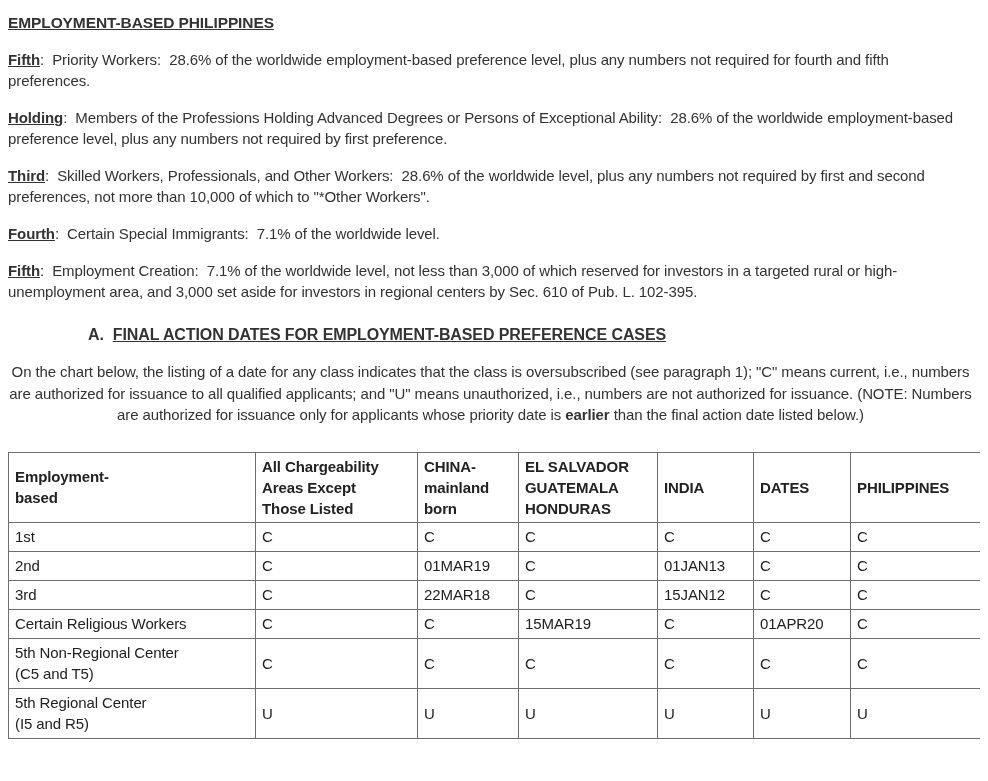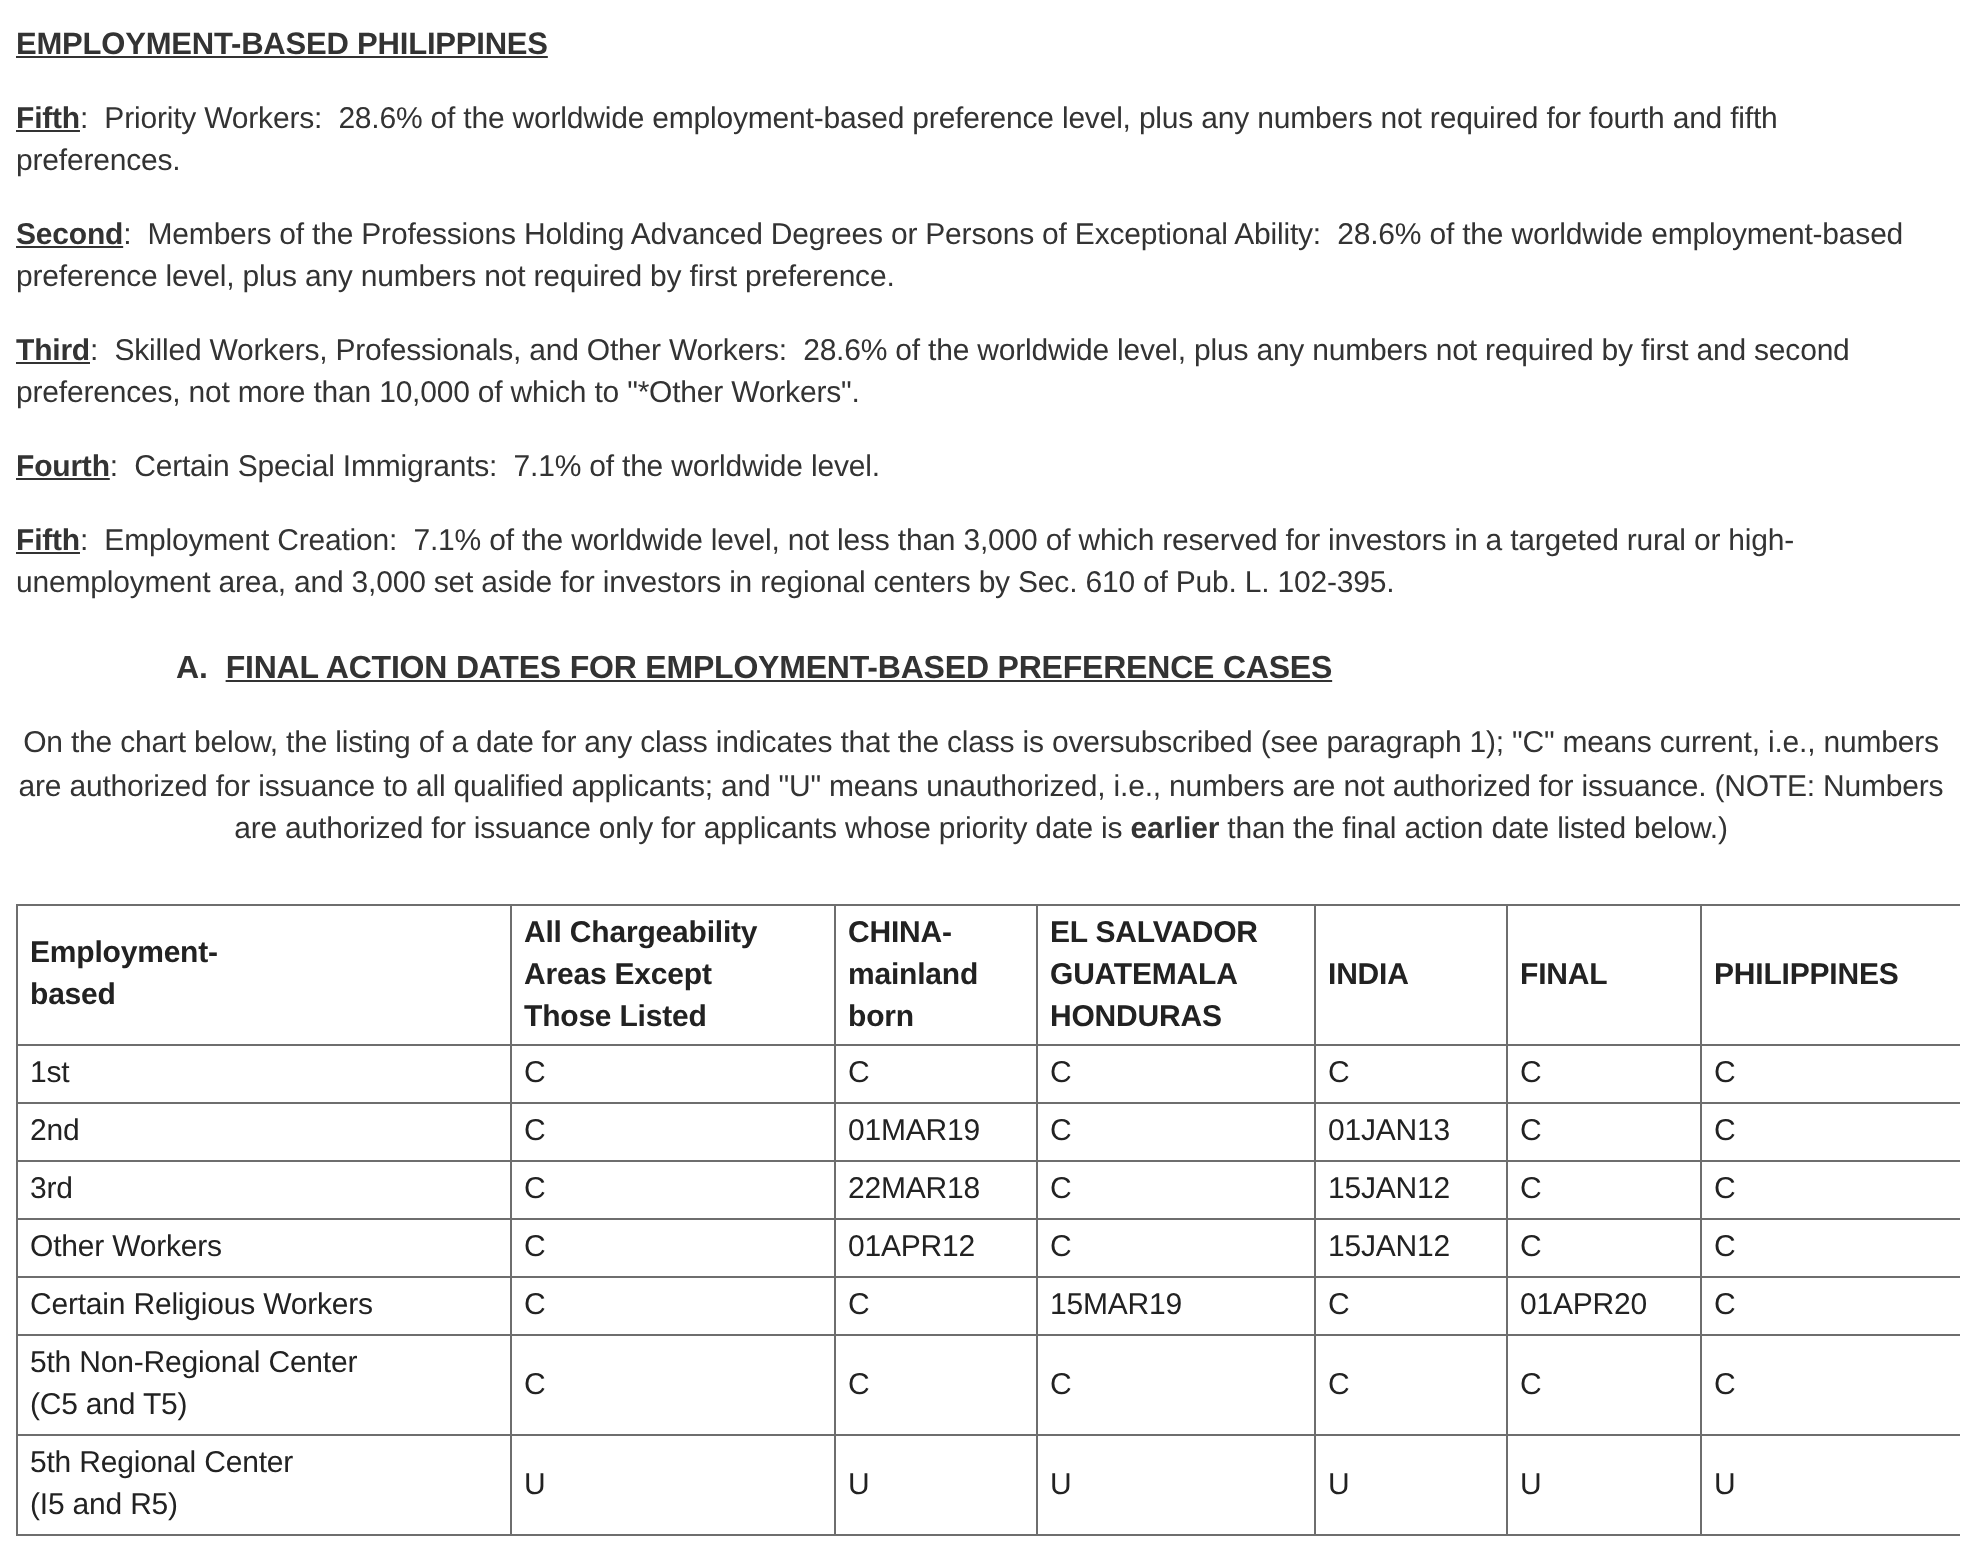--- a/index.html
+++ b/index.html
@@ -74,21 +74,21 @@
 </style>
 </head>
 <body>
 
 <main>
 
   <h1>EMPLOYMENT-BASED PHILIPPINES</h1>
 
   <p class="pref"><span class="lbl">Fifth</span><span>:  Priority Workers:  28.6% of the worldwide employment-based preference level, plus any numbers not required for fourth and fifth preferences.</span></p>
 
-  <p class="pref"><span class="lbl">Second</span><span>:  Members of the Professions Holding Advanced Degrees or Persons of Exceptional Ability:  28.6% of the worldwide employment-based preference level, plus any numbers not required by first preference.</span></p>
+  <p class="pref"><span class="lbl">Holding</span><span>:  Members of the Professions Holding Advanced Degrees or Persons of Exceptional Ability:  28.6% of the worldwide employment-based preference level, plus any numbers not required by first preference.</span></p>
 
   <p class="pref"><span class="lbl">Third</span><span>:  Skilled Workers, Professionals, and Other Workers:  28.6% of the worldwide level, plus any numbers not required by first and second preferences, not more than 10,000 of which to "*Other Workers".</span></p>
 
   <p class="pref"><span class="lbl">Fourth</span><span>:  Certain Special Immigrants:  7.1% of the worldwide level.</span></p>
 
   <p class="pref"><span class="lbl">Fifth</span><span>:  Employment Creation:  7.1% of the worldwide level, not less than 3,000 of which reserved for investors in a targeted rural or high-unemployment area, and 3,000 set aside for investors in regional centers by Sec. 610 of Pub. L. 102-395.</span></p>
 
   <h2 class="section"><span>A.</span><span class="h2-title">FINAL ACTION DATES FOR EMPLOYMENT-BASED PREFERENCE CASES</span></h2>
 
   <p class="note"><span>On the chart below, the listing of a date for any class indicates that the class is oversubscribed (see paragraph 1); "C" means current, i.e., numbers are authorized for issuance to all qualified applicants; and "U" means unauthorized, i.e., numbers are not authorized for issuance. (NOTE: Numbers are authorized for issuance only for applicants whose priority date is </span><b>earlier</b><span> than the final action date listed below.)</span></p>
@@ -110,21 +110,21 @@
           <th>All Chargeability
 Areas Except
 Those Listed</th>
           <th>CHINA-
 mainland
 born</th>
           <th>EL SALVADOR
 GUATEMALA
 HONDURAS</th>
           <th>INDIA</th>
-          <th>FINAL</th>
+          <th>DATES</th>
           <th>PHILIPPINES</th>
         </tr>
     </thead>
     <tbody>
         <tr>
           <td>1st</td>
           <td>C</td>
           <td>C</td>
           <td>C</td>
           <td>C</td>
@@ -137,29 +137,20 @@
           <td>01MAR19</td>
           <td>C</td>
           <td>01JAN13</td>
           <td>C</td>
           <td>C</td>
         </tr>
         <tr>
           <td>3rd</td>
           <td>C</td>
           <td>22MAR18</td>
-          <td>C</td>
-          <td>15JAN12</td>
-          <td>C</td>
-          <td>C</td>
-        </tr>
-        <tr>
-          <td>Other Workers</td>
-          <td>C</td>
-          <td>01APR12</td>
           <td>C</td>
           <td>15JAN12</td>
           <td>C</td>
           <td>C</td>
         </tr>
         <tr>
           <td>Certain Religious Workers</td>
           <td>C</td>
           <td>C</td>
           <td>15MAR19</td>

